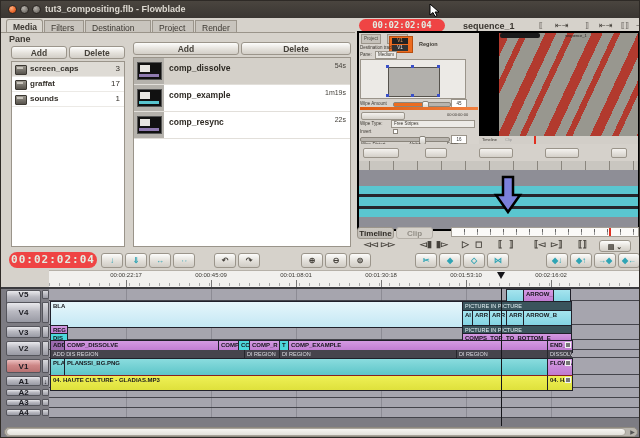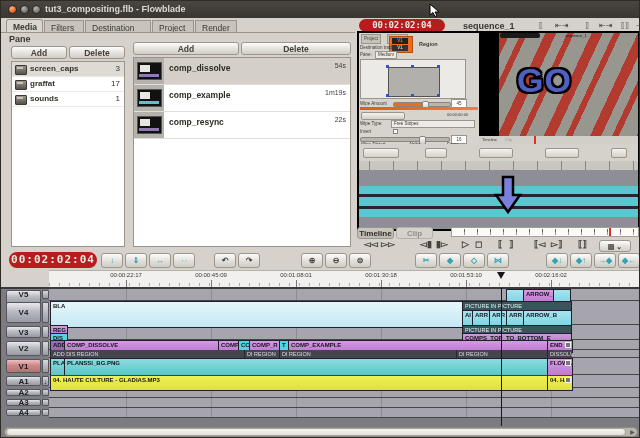--- a/index.html
+++ b/index.html
@@ -12,21 +12,21 @@
   .wclose{left:7px;background:radial-gradient(circle at 35% 30%,#ffb080,#e9662a 60%,#b84a18);border:1px solid #2a2622;}
   .wmin{left:19px;background:radial-gradient(circle at 35% 30%,#b8b4ae,#7d7973 60%,#57534d);border:1px solid #2a2622;}
   .wmax{left:31px;background:radial-gradient(circle at 35% 30%,#b8b4ae,#7d7973 60%,#57534d);border:1px solid #2a2622;}
   .wtitle{left:44px;top:3px;font-size:9px;font-weight:bold;color:#ddd9d1;}
   
   .tab{top:19px;height:13px;font-size:8.5px;color:#3c3832;padding:2px 6px 0 6px;
        background:#c8c4bd;border:1px solid #9a948a;border-bottom:none;}
   .tab.active{background:#d9d6cf;top:18px;height:14px;font-weight:bold;border-radius:3px 3px 0 0;}
   .tabline{left:0;top:31px;width:354px;height:1px;background:#9a948a;}
   
-  .tcchip{background:#b91c1c;border-radius:9px;color:#e2ece2;font-family:"DejaVu Sans Mono",monospace;
+  .tcchip{background:#ef4444;border-radius:9px;color:#e2ece2;font-family:"DejaVu Sans Mono",monospace;
           font-weight:bold;text-align:center;}
   .monhead-tc{left:358px;top:18px;width:86px;height:13px;font-size:9px;line-height:13px;}
   .seqname{left:462px;top:20px;font-size:9px;font-weight:bold;color:#3a3630;}
   .markbtn{top:20px;font-size:8px;color:#3f3b35;}
   
   .panlabel{left:8px;top:33px;font-size:9px;font-weight:bold;color:#3a3630;}
   .btn{background:linear-gradient(#fdfdfc,#e4e1db 55%,#d2cec7);border:1px solid #9b958b;border-radius:3px;
        font-size:8.5px;font-weight:bold;color:#45413a;text-align:center;}
   .listbox{background:#fff;border:1px solid #9a948a;}
   .binrow{position:relative;height:14px;border-bottom:1px solid #eceae6;}
@@ -243,21 +243,20 @@
     <div class="valbox" style="left:92px;top:102px;">16</div>
     <div class="ctiny" style="left:2px;top:109px;">Wipe Distort</div>
     <div class="ctiny" style="left:50px;top:109px;">Alpha</div>
     <div class="ctiny" style="left:88px;top:109px;">Force</div>
   </div>
 
   <div class="abs" style="left:478px;top:32px;width:20px;height:103px;background:#000;"></div>
   <div class="abs stripes">
     <div class="abs" style="left:1px;top:0;width:40px;height:5px;background:#1a1a1a;border-radius:2px;"></div>
     <div class="ctiny" style="left:66px;top:0;font-size:4px;color:#222;">sequence_1</div>
-    <div class="gotext">GO</div>
   </div>
 
   <div class="abs" style="left:478px;top:135px;width:159px;height:8px;background:#d2cec8;">
     <div class="ctiny" style="left:3px;top:1px;font-size:4px;">Timeline</div>
     <div class="ctiny" style="left:26px;top:1px;font-size:4px;color:#999;">Clip</div>
     <div class="redmark" style="left:55px;height:8px;"></div>
   </div>
   <div class="abs capband" style="top:143px;height:17px;background:#d5d1cb;">
     <div class="minichip" style="left:4px;top:4px;width:34px;height:8px;"></div>
     <div class="minichip" style="left:66px;top:4px;width:20px;height:8px;"></div>

